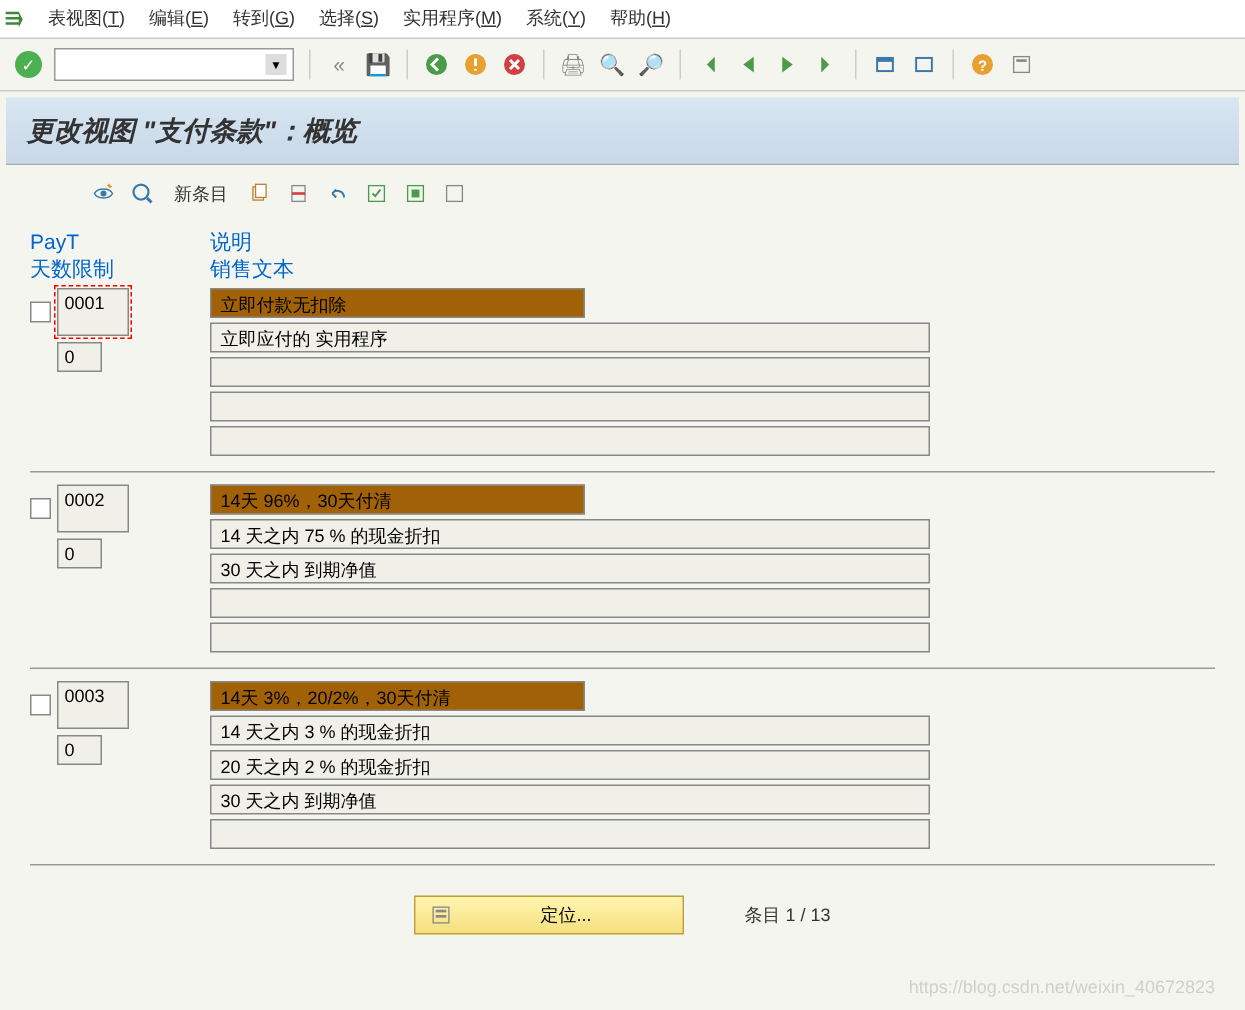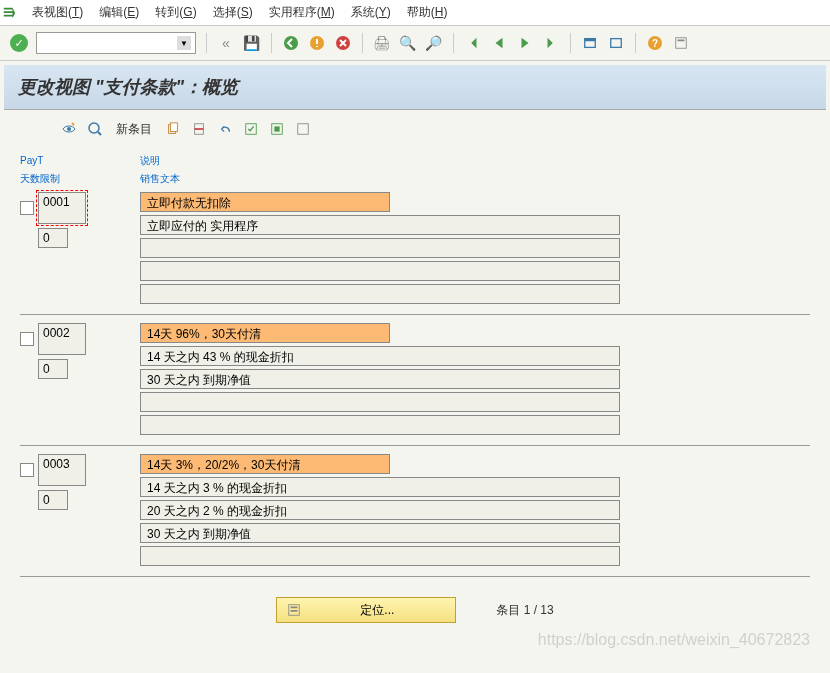--- a/index.html
+++ b/index.html
@@ -20,40 +20,40 @@
     .title-area { background: linear-gradient(to bottom, #d8e6f2, #c8d8e8); padding: 10px 14px; font-size: 18px; font-style: italic; font-weight: bold; color: #333; border-bottom: 1px solid #aaa; margin: 4px; }
     
     .app-toolbar { padding: 6px 12px; display: flex; align-items: center; gap: 8px; margin-left: 48px; }
     .app-icon { width: 18px; height: 18px; display: flex; align-items: center; justify-content: center; cursor: pointer; font-size: 13px; }
     .new-entry-label { color: #333; margin: 0 4px; }
     
     .content { padding: 8px 20px; }
     .headers { display: flex; margin-bottom: 4px; }
     .header-left { width: 120px; }
     .header-right { flex: 1; }
-    .header-label { color: #0066cc; font-size: 10px; line-height: 18px; }
+    .header-label { color: #0066cc; font-size: 14px; line-height: 18px; }
     
     .entry-block { display: flex; margin-bottom: 8px; padding-bottom: 10px; border-bottom: 1px solid #999; }
     .entry-left { width: 120px; display: flex; flex-direction: column; gap: 4px; }
     .entry-row1 { display: flex; align-items: center; gap: 4px; }
     .entry-checkbox { width: 14px; height: 14px; border: 1px solid #888; background: #fff; cursor: pointer; }
     .entry-code { width: 48px; height: 32px; border: 1px solid #888; background: #f0f0e8; padding: 2px 4px; font-size: 12px; }
     .entry-code.selected { outline: 1px dashed red; outline-offset: 1px; }
     .entry-daylimit { width: 30px; height: 20px; border: 1px solid #888; background: #f0f0e8; padding: 2px 4px; margin-left: 18px; font-size: 12px; }
     
     .entry-right { flex: 1; display: flex; flex-direction: column; gap: 3px; }
-    .text-field-short { width: 250px; height: 20px; border: 1px solid #888; background: #fdba74; padding: 2px 6px; font-size: 12px; }
+    .text-field-short { width: 250px; height: 20px; border: 1px solid #888; background: #a16207; padding: 2px 6px; font-size: 12px; }
     .text-field-long { width: 480px; height: 20px; border: 1px solid #888; background: #f0f0e8; padding: 2px 6px; font-size: 12px; }
     
     .footer { display: flex; align-items: center; justify-content: center; gap: 40px; padding: 10px; margin-top: 10px; }
     .position-btn { width: 180px; height: 24px; background: linear-gradient(to bottom, #fff5b0, #f5e080); border: 1px solid #c0a030; display: flex; align-items: center; gap: 8px; padding: 12px 10px; cursor: pointer; }
     .position-icon { width: 14px; height: 14px; }
     .entry-count { color: #333; font-size: 12px; }
     
-    .watermark { position: absolute; bottom: 24px; right: 20px; color: rgba(150,150,150,0.4); font-size: 16px; }
+    .watermark { position: absolute; bottom: 8px; right: 20px; color: rgba(150,150,150,0.4); font-size: 12px; }
   </style>
 </head>
 <body>
 
 <div class="menubar">
   <svg class="menubar-indicator" viewBox="0 0 16 16">
       <path d="M2 2h10v2H2zM2 6h10v2H2zM2 10h10v2H2zM12 2l3 6-3 6z" fill="#3a8a3a"></path>
     </svg>
   <span class="menu-item"><span>表视图</span>(<u>T</u>)</span>
   <span class="menu-item"><span>编辑</span>(<u>E</u>)</span>
@@ -228,21 +228,21 @@
   <div class="entry-block">
     <div class="entry-left">
       <div class="entry-row1">
         <div class="entry-checkbox"></div>
         <div class="entry-code">0002</div>
       </div>
       <div class="entry-daylimit">0</div>
     </div>
     <div class="entry-right">
       <div class="text-field-short">14天 96%，30天付清</div>
-      <div class="text-field-long">14 天之内 43 % 的现金折扣</div>
+      <div class="text-field-long">14 天之内 75 % 的现金折扣</div>
       <div class="text-field-long">30 天之内 到期净值</div>
       <div class="text-field-long"></div>
       <div class="text-field-long"></div>
     </div>
   </div>
 
   <div class="entry-block">
     <div class="entry-left">
       <div class="entry-row1">
         <div class="entry-checkbox"></div>

